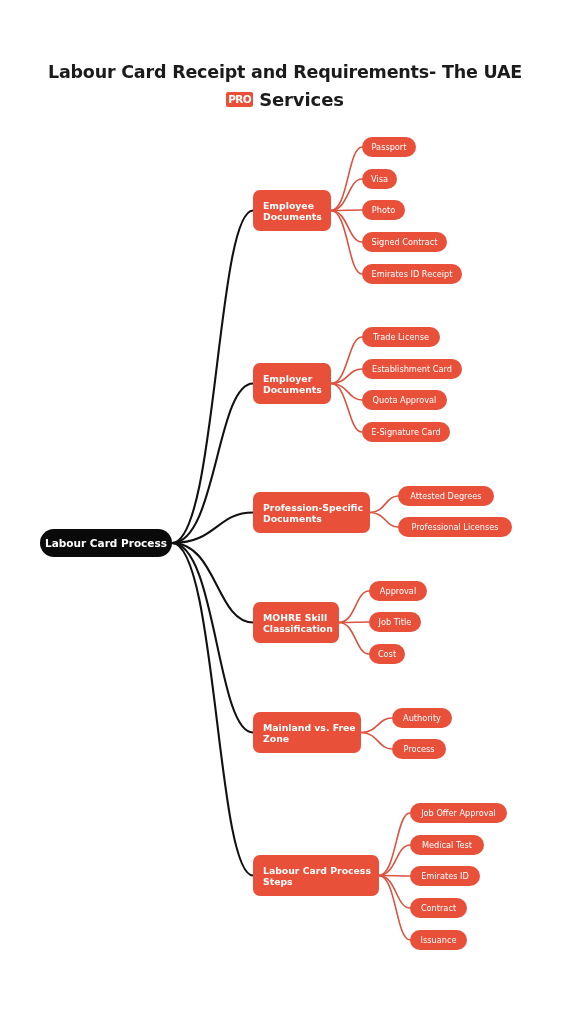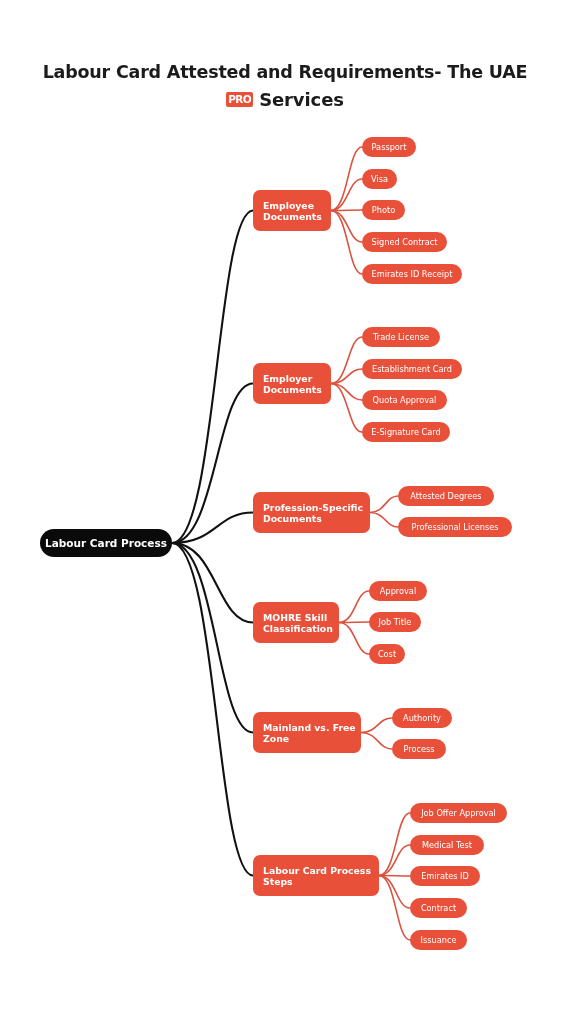--- a/index.html
+++ b/index.html
@@ -84,21 +84,21 @@
     fill: #ffffff;
     font-size: 8.2px;
     font-weight: normal;
     font-family: "DejaVu Sans", "Liberation Sans", sans-serif;
   }
 </style>
 </head>
 <body>
 
 <div class="header">
-  <h1 class="title">Labour Card Attested and Requirements- The UAE</h1>
+  <h1 class="title">Labour Card Receipt and Requirements- The UAE</h1>
   <div class="brand">
     <span class="brand-mark">PRO</span>
     <span class="brand-text">Services</span>
   </div>
 </div>
 
 <svg id="canvas" viewBox="0 0 570 1024" xmlns="http://www.w3.org/2000/svg">
   <g id="layer-root-edges">
       <path d="M 172 543 C 216.55 543, 216.55 210.5, 253 210.5" fill="none" stroke="#111111" stroke-width="2.1" stroke-linecap="round"></path>
       <path d="M 172 543 C 216.55 543, 216.55 383.5, 253 383.5" fill="none" stroke="#111111" stroke-width="2.1" stroke-linecap="round"></path>

